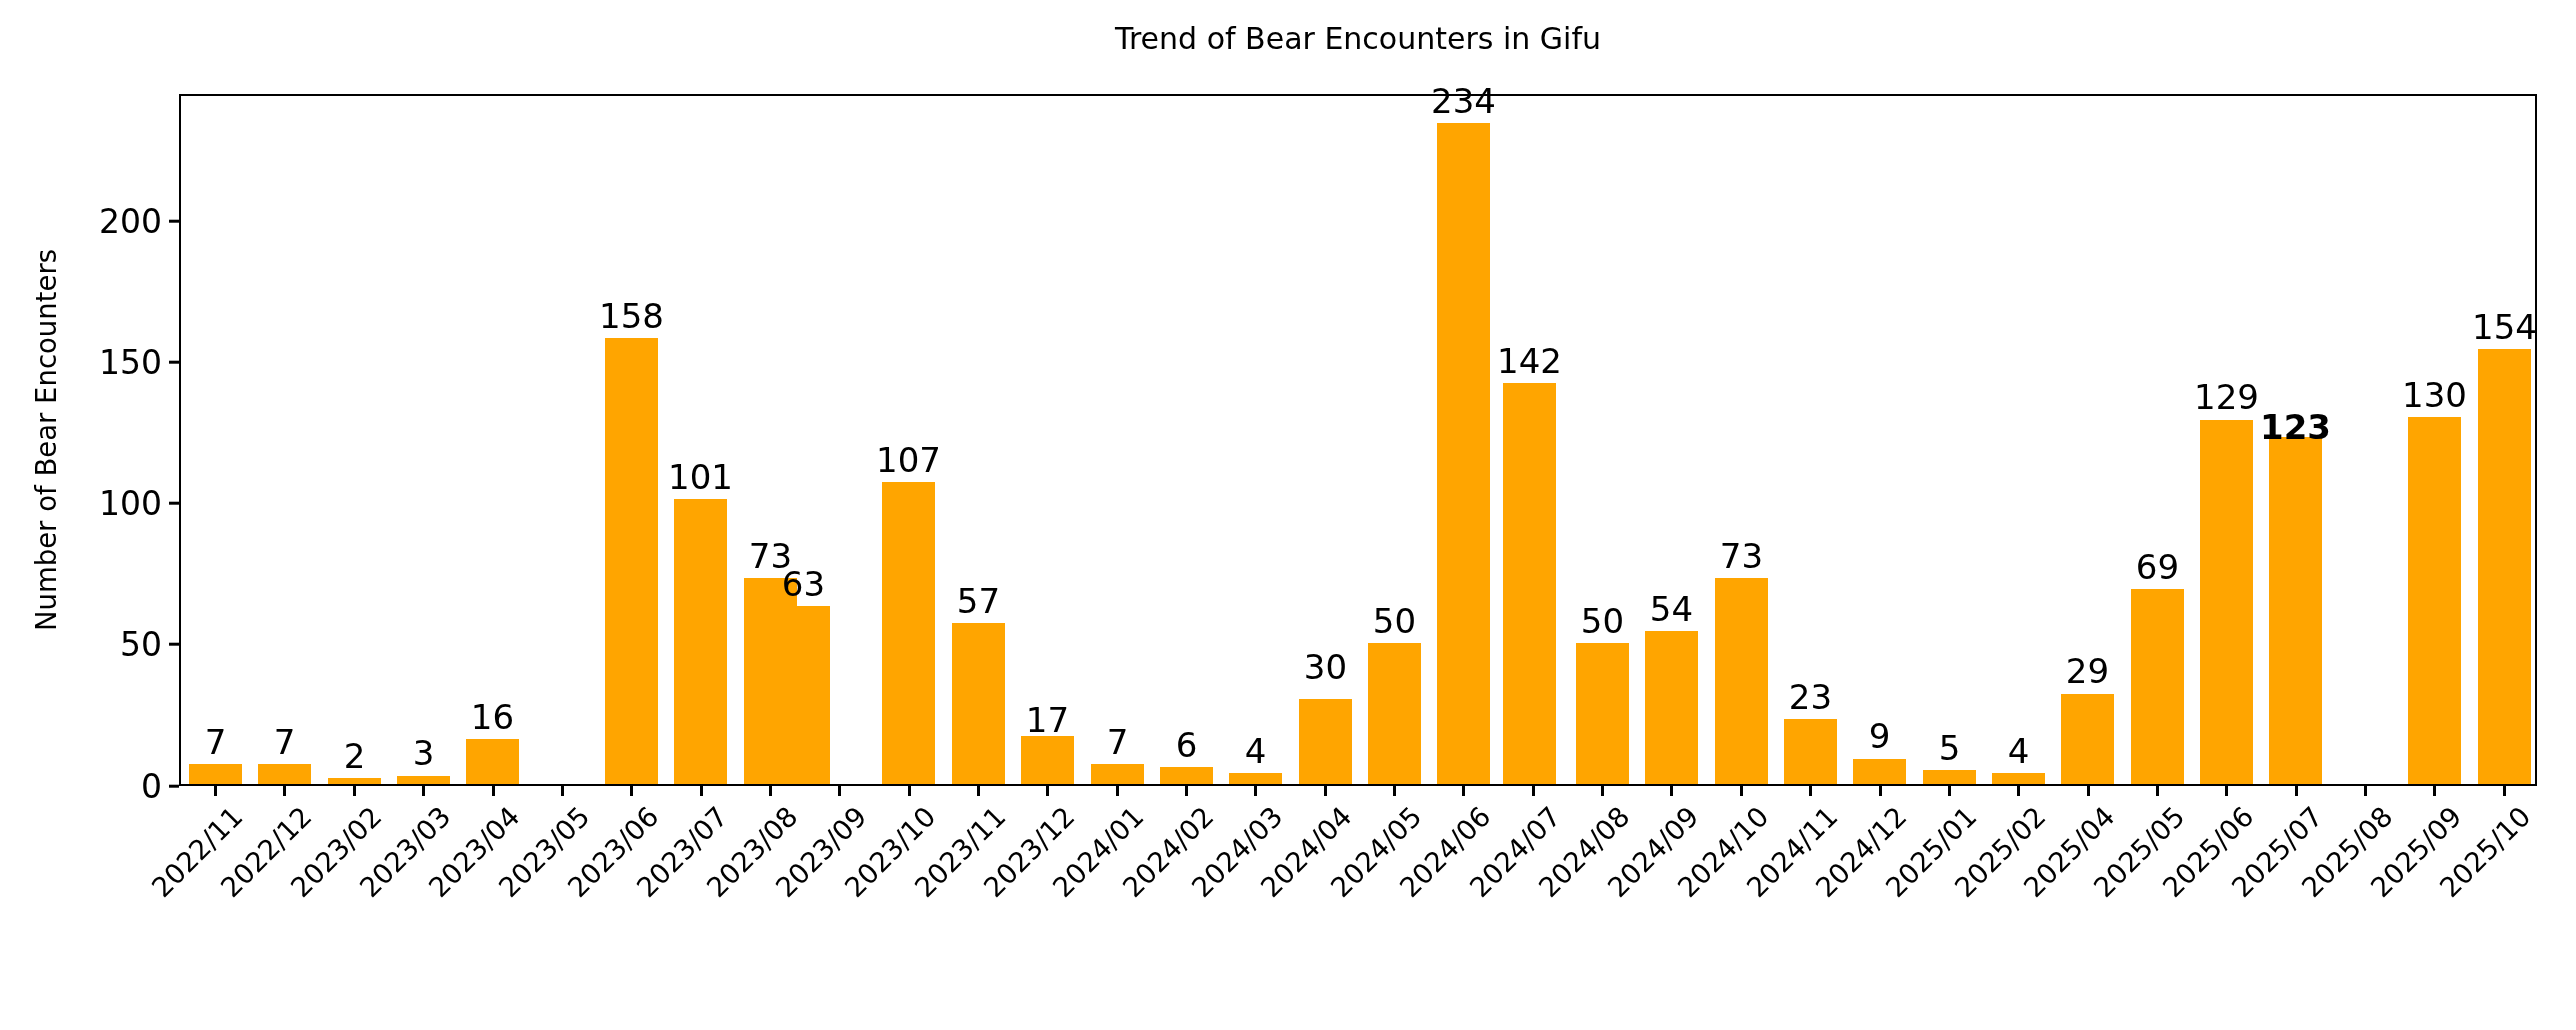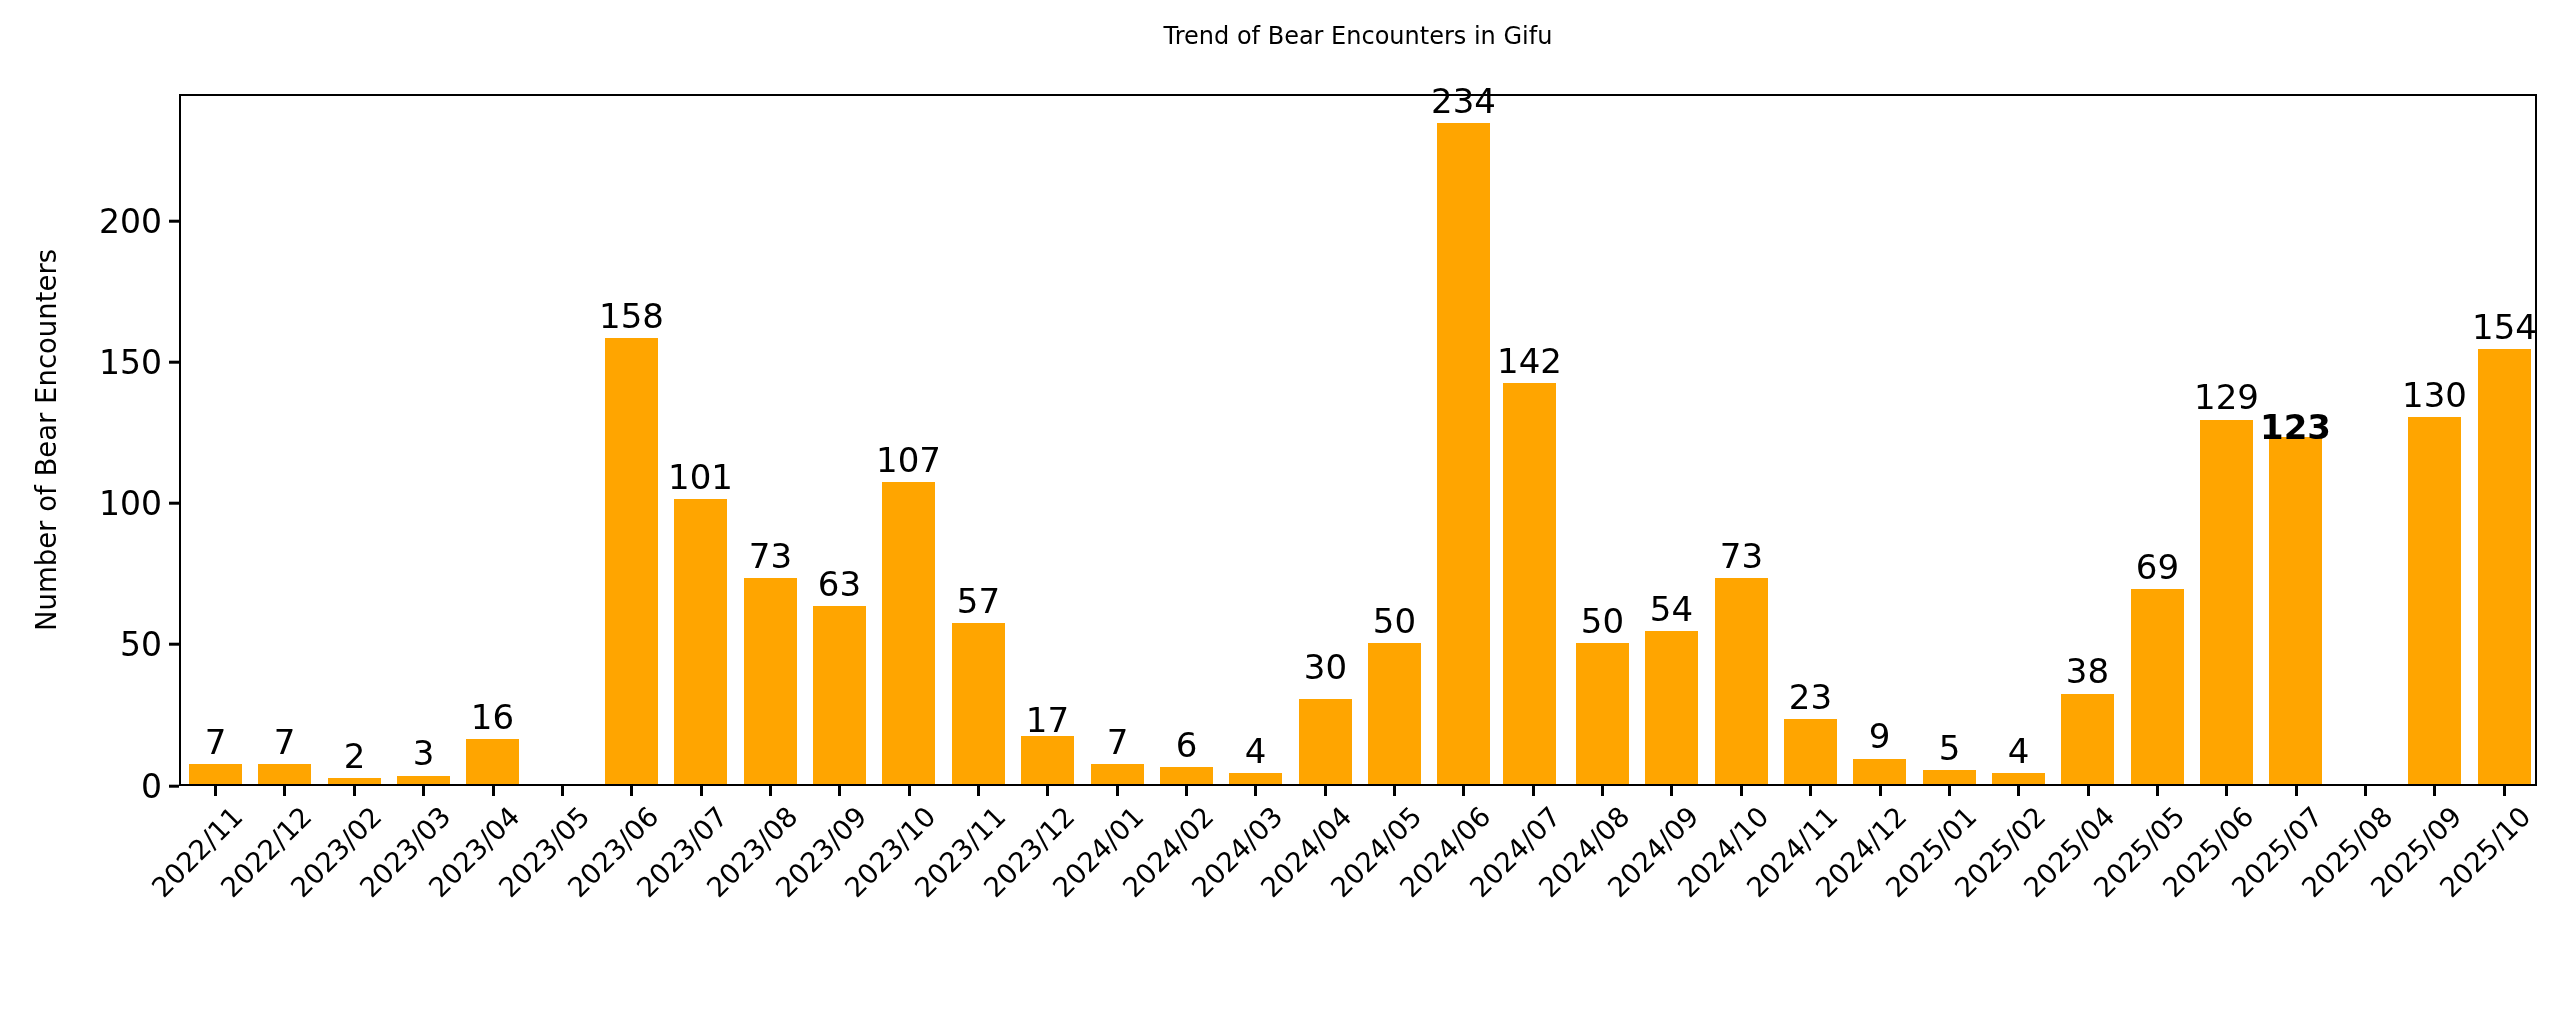--- a/index.html
+++ b/index.html
@@ -23,21 +23,21 @@
     background: #ffffff;
   }
 
   
   #chart-title {
     position: absolute;
     left: 179px;
     top: 24px;
     width: 2358px;
     text-align: center;
-    font-size: 24px;
+    font-size: 30px;
     color: #000000;
     line-height: 1;
     white-space: nowrap;
     font-family: "DejaVu Sans", sans-serif;
   }
 
   
   #plot-area {
     position: absolute;
     left: 179px;
@@ -197,21 +197,21 @@
           <div class="bar-value" style="bottom: 451px;">158</div>
         </div>
         <div class="bar-group" style="left: 485px; width: 69px;">
           <div class="bar-rect" style="height: 285px;"></div>
           <div class="bar-value" style="bottom: 290px;">101</div>
         </div>
         <div class="bar-group" style="left: 555px; width: 69px;">
           <div class="bar-rect" style="height: 206px;"></div>
           <div class="bar-value" style="bottom: 211px;">73</div>
         </div>
-        <div class="bar-group" style="left: 624px; width: 69px;">
+        <div class="bar-group" style="left: 588px; width: 69px;">
           <div class="bar-rect" style="height: 178px;"></div>
           <div class="bar-value" style="bottom: 183px;">63</div>
         </div>
         <div class="bar-group" style="left: 693px; width: 69px;">
           <div class="bar-rect" style="height: 302px;"></div>
           <div class="bar-value" style="bottom: 307px;">107</div>
         </div>
         <div class="bar-group" style="left: 763px; width: 69px;">
           <div class="bar-rect" style="height: 161px;"></div>
           <div class="bar-value" style="bottom: 166px;">57</div>
@@ -271,21 +271,21 @@
         <div class="bar-group" style="left: 1734px; width: 69px;">
           <div class="bar-rect" style="height: 14px;"></div>
           <div class="bar-value" style="bottom: 19px;">5</div>
         </div>
         <div class="bar-group" style="left: 1803px; width: 69px;">
           <div class="bar-rect" style="height: 11.3px;"></div>
           <div class="bar-value" style="bottom: 16.5px;">4</div>
         </div>
         <div class="bar-group" style="left: 1872px; width: 69px;">
           <div class="bar-rect" style="height: 90px;"></div>
-          <div class="bar-value" style="bottom: 96px;">38</div>
+          <div class="bar-value" style="bottom: 96px;">29</div>
         </div>
         <div class="bar-group" style="left: 1942px; width: 69px;">
           <div class="bar-rect" style="height: 195px;"></div>
           <div class="bar-value" style="bottom: 200px;">69</div>
         </div>
         <div class="bar-group" style="left: 2011px; width: 69px;">
           <div class="bar-rect" style="height: 364px;"></div>
           <div class="bar-value" style="bottom: 370px;">129</div>
         </div>
         <div class="bar-group" style="left: 2080px; width: 69px;">

